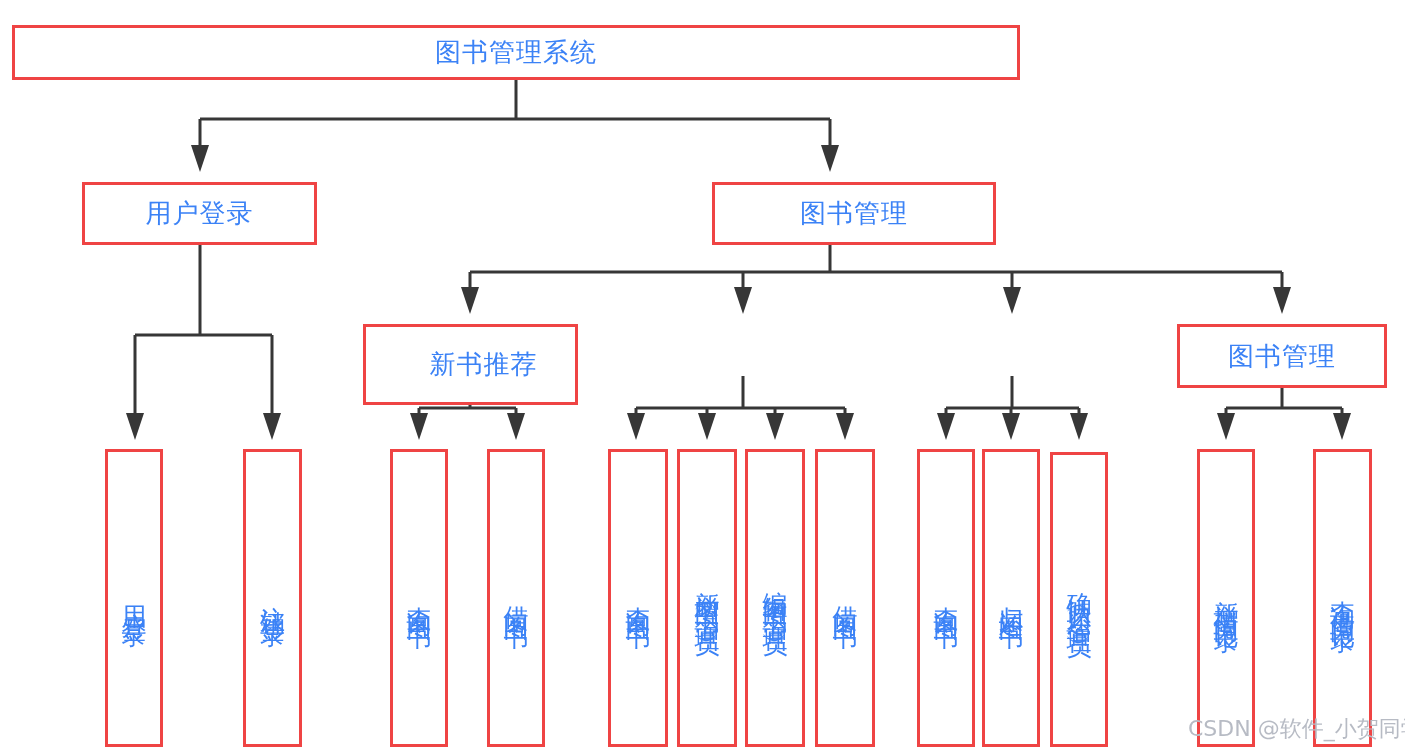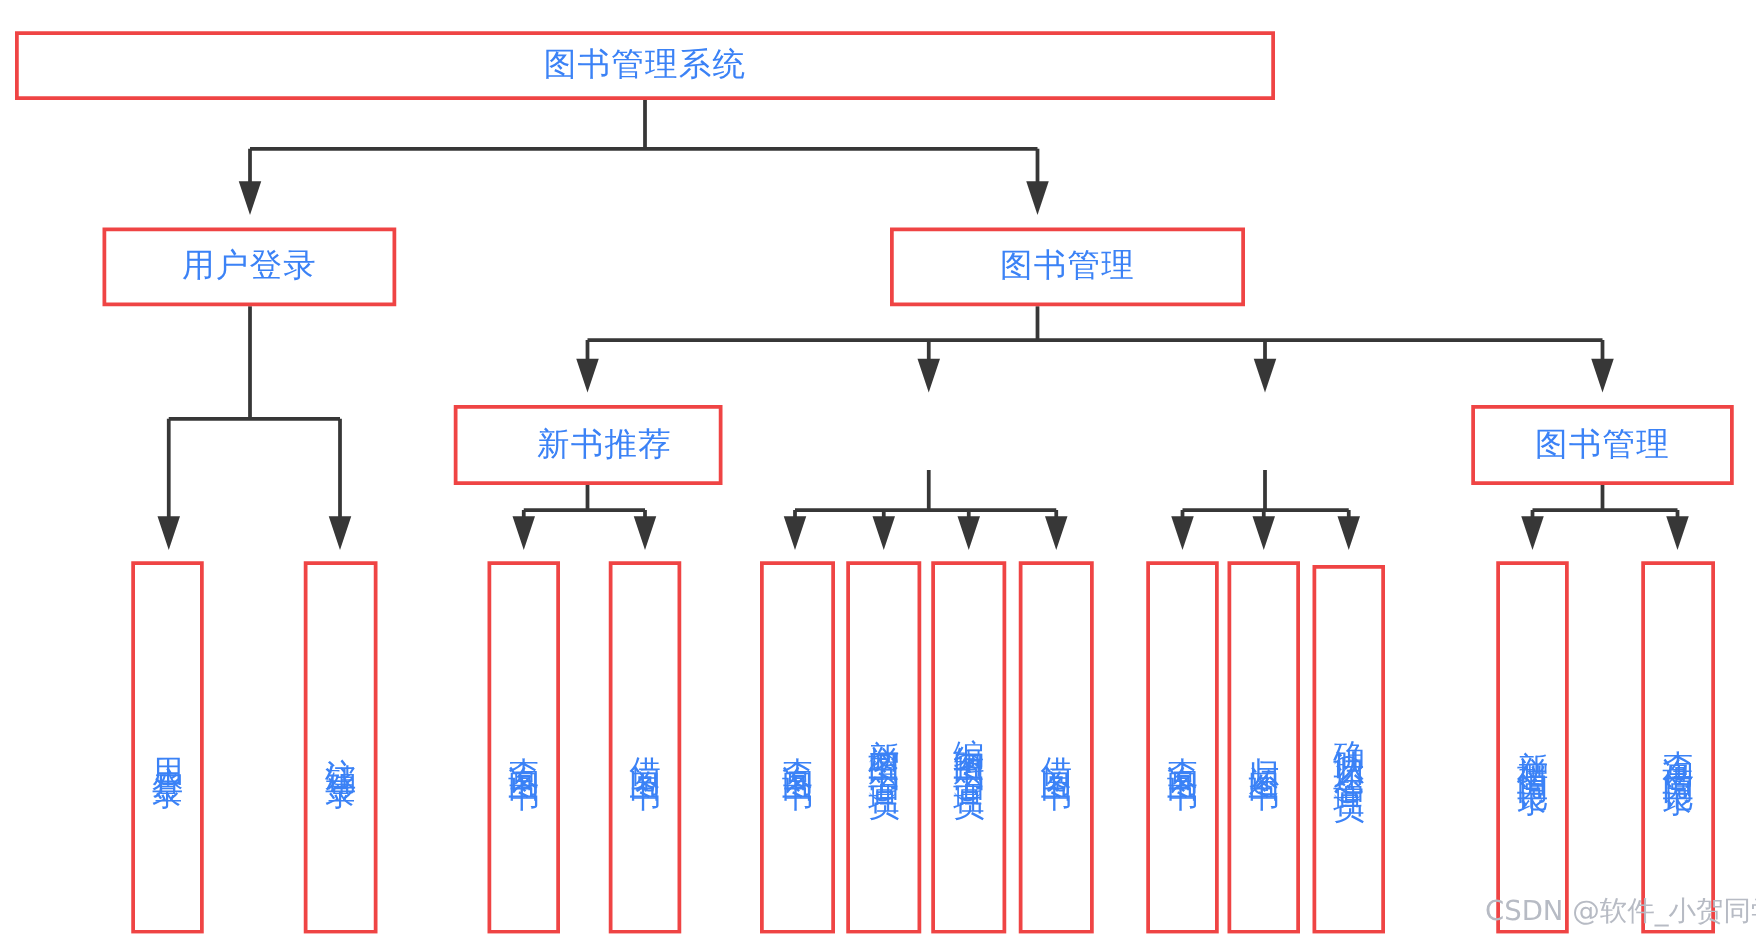--- a/index.html
+++ b/index.html
@@ -61,21 +61,21 @@
       <polygon points="1217,413 1235,413 1226,440"></polygon>
       <polygon points="1333,413 1351,413 1342,440"></polygon>
     </g>
   </svg>
 
   <div class="node hbox" style="left:12px; top:13px; width:1008px; height:55px;">图书管理系统</div>
 
   <div class="node hbox" style="left:82px; top:170px; width:235px; height:63px;">用户登录</div>
   <div class="node hbox" style="left:712px; top:170px; width:284px; height:63px;">图书管理</div>
 
-  <div class="node hbox" style="left:363px; top:312px; width:215px; height:64px;padding-left:26px;">新书推荐</div>
+  <div class="node hbox" style="left:363px; top:312px; width:215px; height:81px;padding-left:26px;">新书推荐</div>
   <div class="node hbox" style="left:1177px; top:312px; width:210px; height:64px;">图书管理</div>
 
   <div class="node vbox" style="left:105px; top:437px; width:58px; height:298px;">用户登录</div>
   <div class="node vbox" style="left:243px; top:437px; width:59px; height:298px;">注销登录</div>
 
   <div class="node vbox" style="left:390px; top:437px; width:58px; height:298px;">查询图书</div>
   <div class="node vbox" style="left:487px; top:437px; width:58px; height:298px;">借阅图书</div>
 
   <div class="node vbox" style="left:608px; top:437px; width:60px; height:298px;">查询图书</div>
   <div class="node vbox" style="left:677px; top:437px; width:60px; height:298px;">新增图书（管理员）</div>

